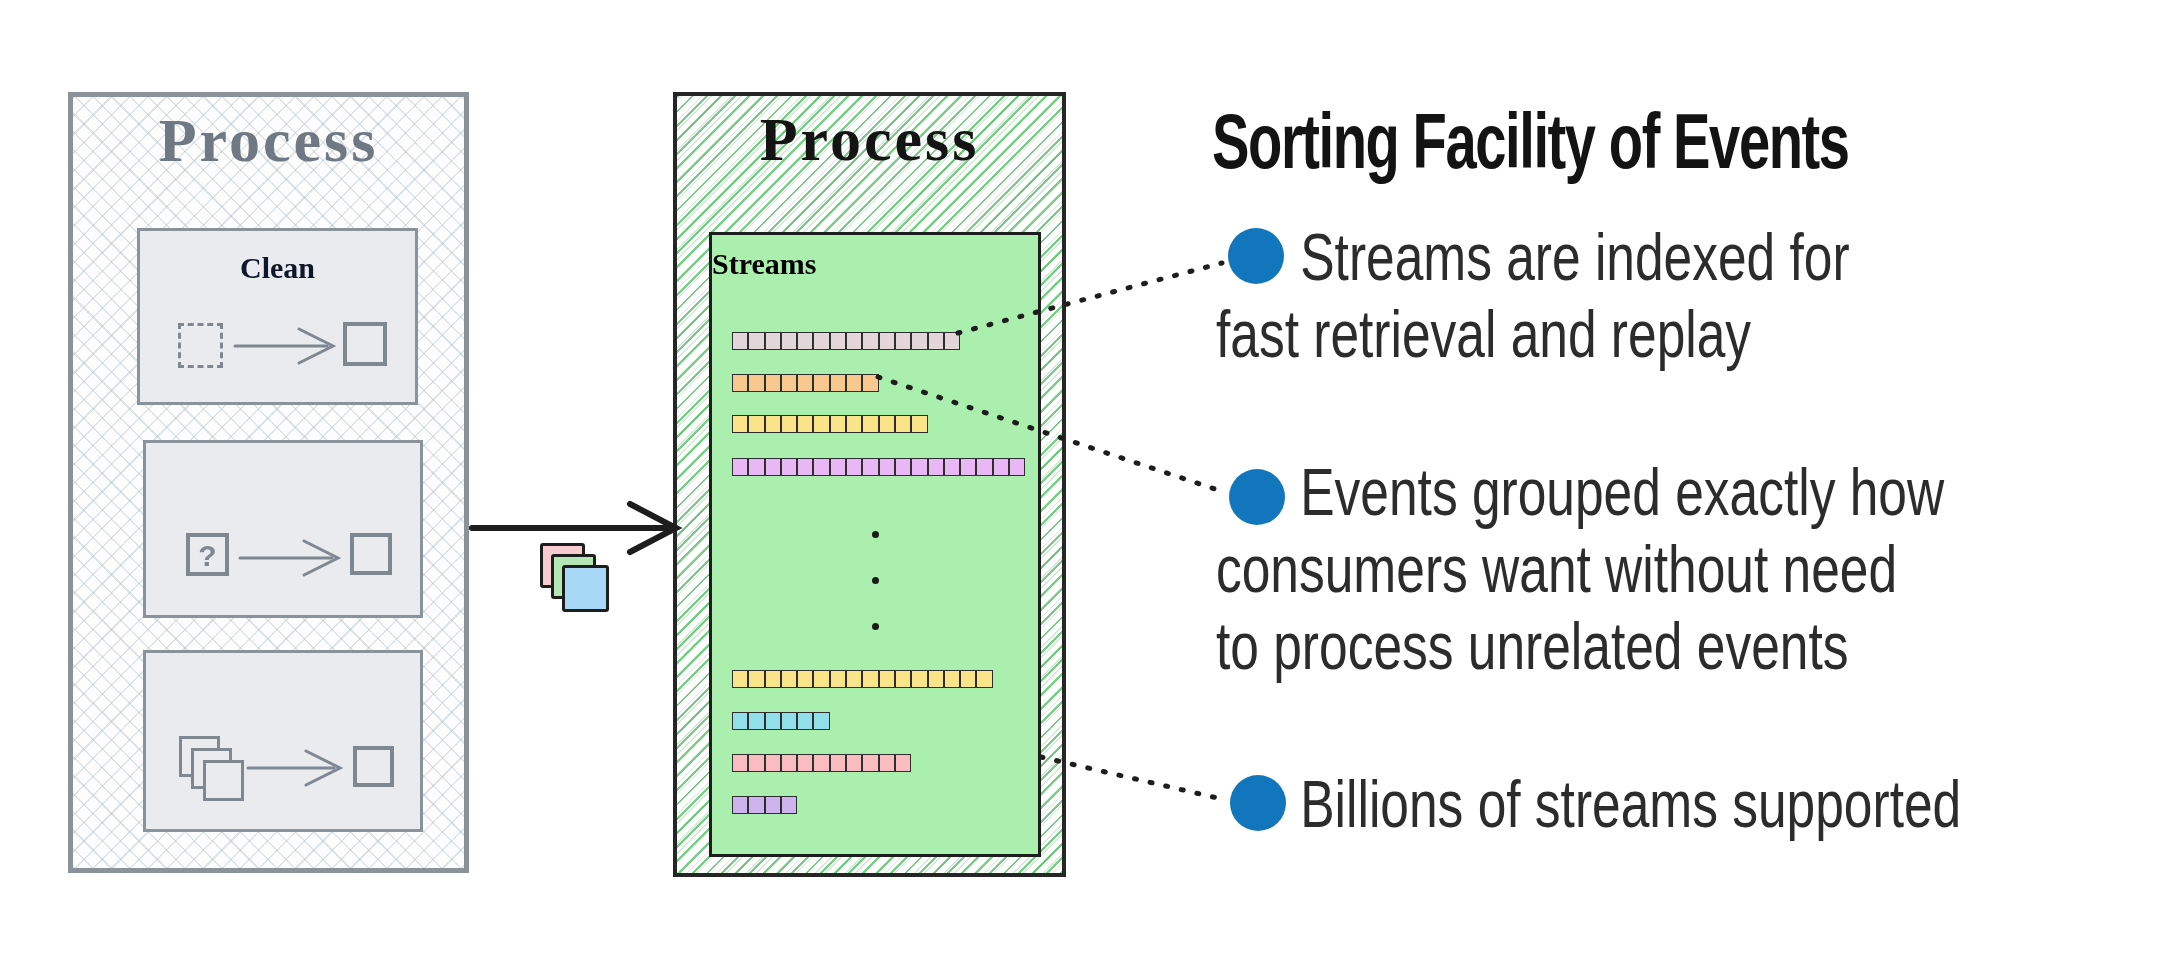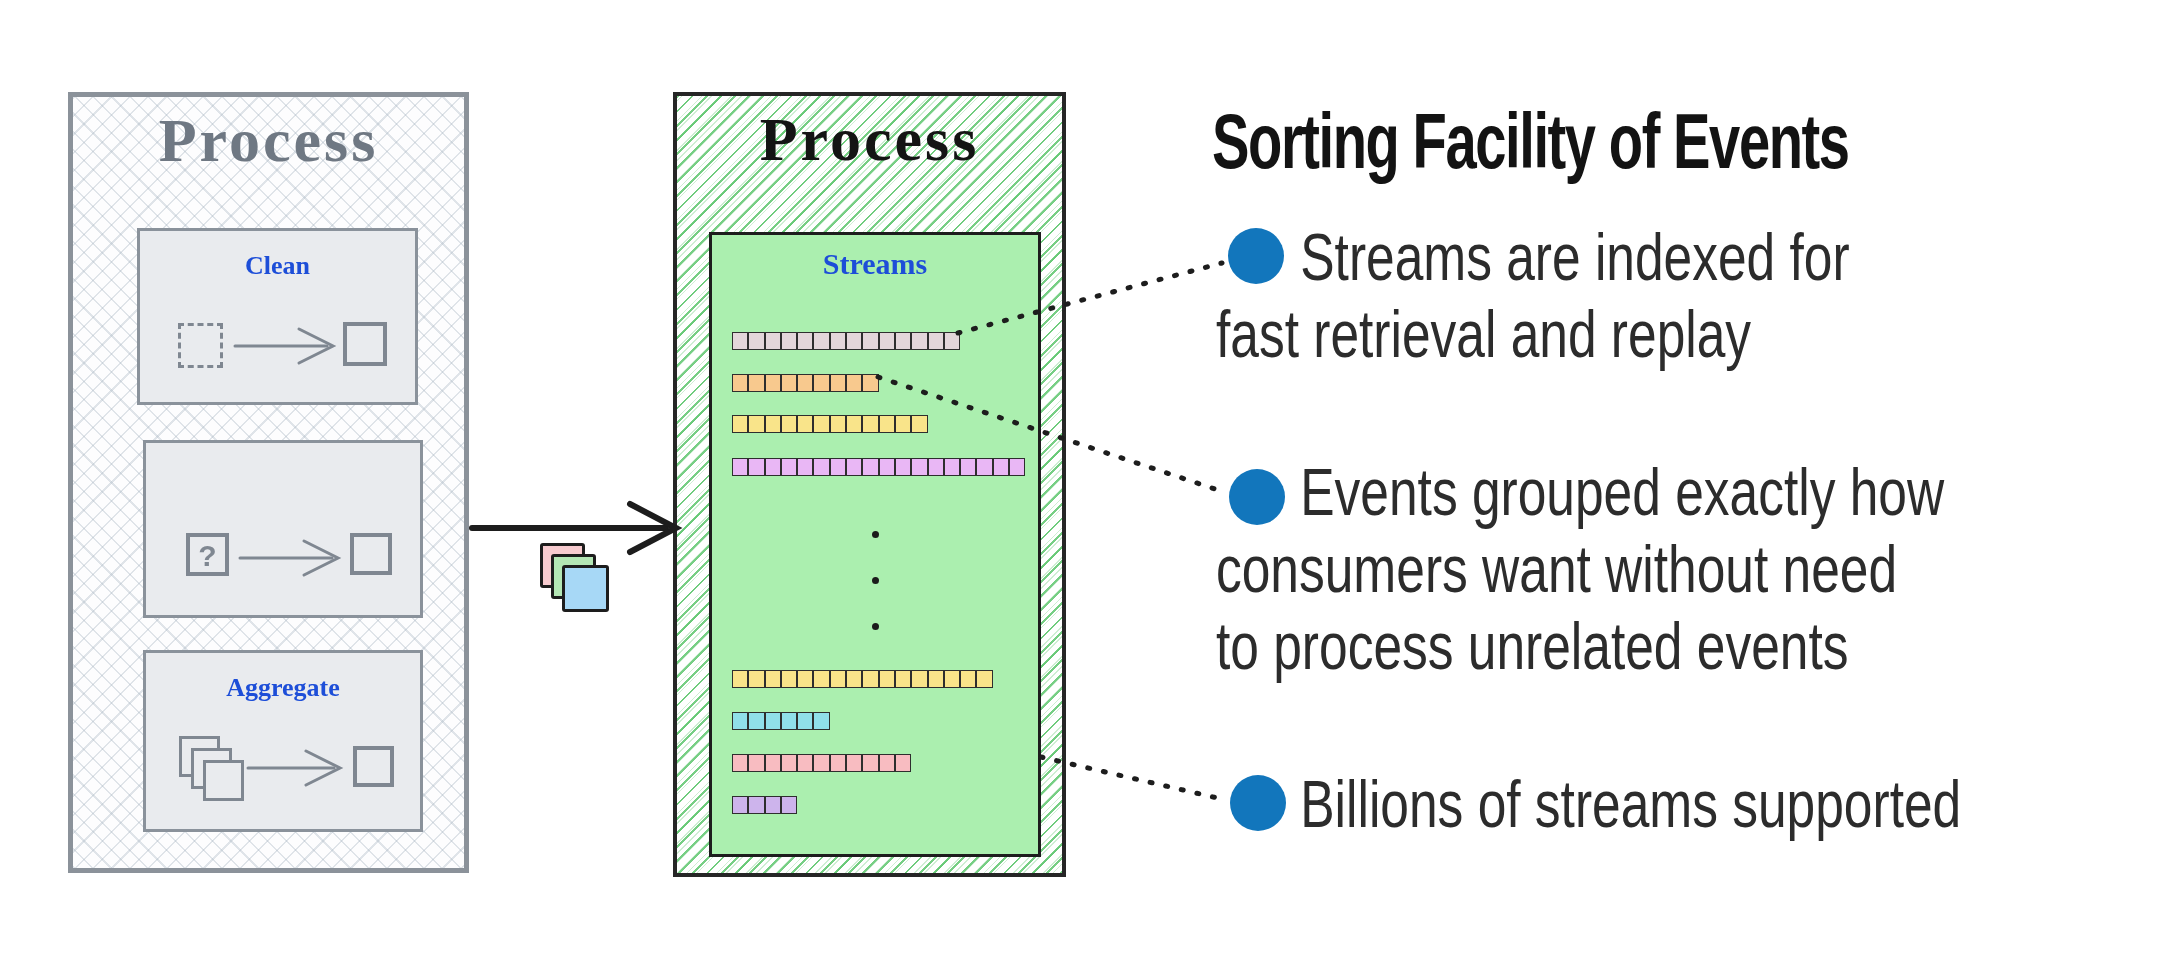--- a/index.html
+++ b/index.html
@@ -24,35 +24,35 @@
   }
   .hand{font-family:cursive;font-weight:bold;}
   .panel-title{position:absolute;left:0;right:0;top:8px;text-align:center;
     font-size:62px;letter-spacing:3px;}
   .process-panel .panel-title{color:#6f7883;}
   .organize-panel .panel-title{color:#141414;}
 
   
   .step-box{position:absolute;box-sizing:border-box;background:#e9ebee;border:3px solid #8a929b;}
   .step-label{position:absolute;left:0;right:0;top:20px;text-align:center;
-    font-size:26px;color:#1d4ed8;}
+    font-size:30px;color:#0f172a;}
   .icon-square{position:absolute;box-sizing:border-box;border:4px solid #7f8791;background:transparent;}
   .icon-square.dashed{border-style:dashed;border-width:3px;}
   .icon-square.filled{background:#e9ebee;border-width:3.5px;}
   .q-glyph{position:absolute;left:0;right:0;top:2px;text-align:center;font-size:30px;
     font-weight:bold;color:#7f8791;}
 
   
   .flow-sq{position:absolute;box-sizing:border-box;border:3px solid #1d1d1d;border-radius:3px;}
 
   
   .streams-box{position:absolute;left:32px;top:136px;width:332px;height:625px;
     box-sizing:border-box;background:#abefaf;border:3px solid #1d1d1d;}
-  .streams-title{position:absolute;left:0;right:0;top:12px;text-align:center;
-    font-size:30px;color:#1d4ed8;}
+  .streams-title{position:absolute;left:0;right:0;top:12px;text-align:left;
+    font-size:30px;color:#000000;}
   .stream-row{position:absolute;left:20px;display:flex;}
   .sq{width:16.3px;height:17.5px;box-sizing:border-box;border:1.8px solid #2e2e2e;flex:none;}
   .vdot{position:absolute;left:160px;width:7px;height:7px;border-radius:50%;background:#1b1b1b;}
 
   
   .headline{position:absolute;left:1212px;top:96px;font-size:78px;font-weight:800;
     letter-spacing:-2px;color:#131313;white-space:nowrap;
     transform:scaleX(0.72);transform-origin:0 0;}
   .note{position:absolute;left:1216px;font-size:66px;line-height:77px;color:#2c2c2c;
     white-space:nowrap;transform:scaleX(0.78);transform-origin:0 0;}
@@ -76,21 +76,20 @@
     </div>
 
     <div class="step-box" style="left:70px;top:343px;width:280px;height:178px;">
       <div class="icon-square" style="left:40px;top:90px;width:43px;height:43px;">
         <div class="q-glyph">?</div>
       </div>
       <div class="icon-square" style="left:204px;top:90px;width:42px;height:42px;"></div>
     </div>
 
     <div class="step-box" style="left:70px;top:553px;width:280px;height:182px;">
-      <div class="step-label hand">Aggregate</div>
       <div class="icon-square filled" style="left:33px;top:83px;width:41px;height:41px;"></div>
       <div class="icon-square filled" style="left:45px;top:95px;width:41px;height:41px;"></div>
       <div class="icon-square filled" style="left:57px;top:107px;width:41px;height:41px;"></div>
       <div class="icon-square" style="left:207px;top:93px;width:41px;height:41px;"></div>
     </div>
   </div>
 
   <div class="flow-sq" id="flow-sq-0" style="left: 540px; top: 543px; width: 45px; height: 45px; background: rgb(247, 203, 207);"></div>
   <div class="flow-sq" id="flow-sq-1" style="left: 551px; top: 554px; width: 45px; height: 45px; background: rgb(180, 231, 181);"></div>
   <div class="flow-sq" id="flow-sq-2" style="left: 562px; top: 565px; width: 47px; height: 47px; background: rgb(167, 216, 246);"></div>

